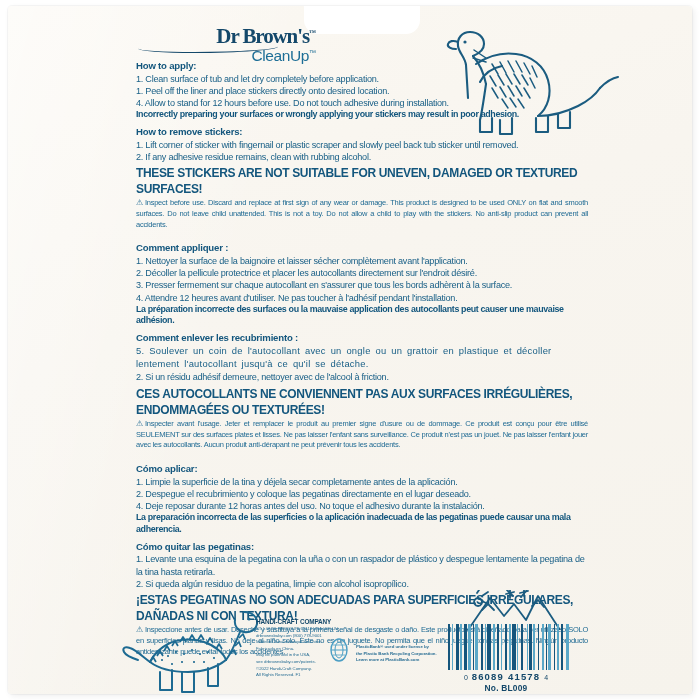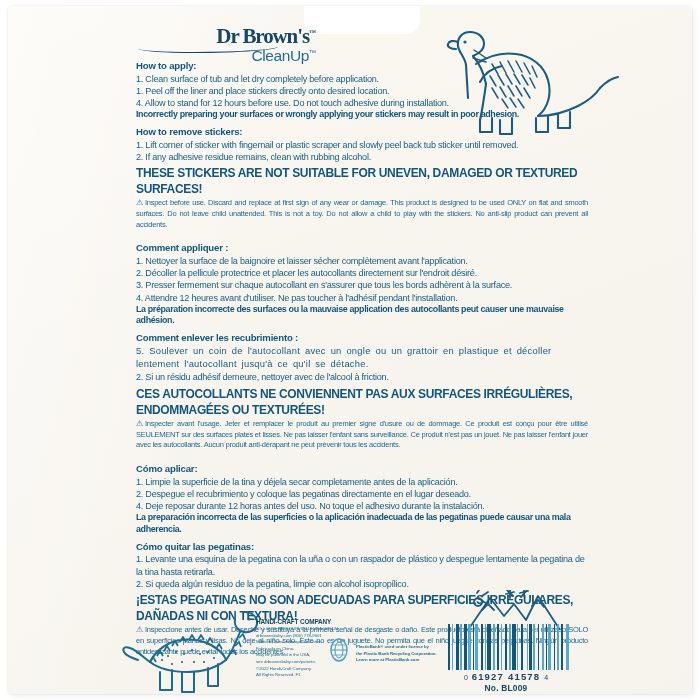--- a/index.html
+++ b/index.html
@@ -304,17 +304,17 @@
         <i style="width: 4.8px; background: transparent;"></i>
         <i style="width: 1.6px; background: rgb(21, 85, 124);"></i>
         <i style="width: 1.6px; background: transparent;"></i>
         <i style="width: 3.2px; background: rgb(90, 168, 200);"></i>
         <i style="width: 3.2px; background: transparent;"></i>
         <i style="width: 1.6px; background: rgb(21, 85, 124);"></i>
         <i style="width: 4.8px; background: transparent;"></i>
         <i style="width: 3.2px; background: rgb(90, 168, 200);"></i>
         <i style="width: 1.6px; background: transparent;"></i>
       </div>
-    <div class="bc-num"><span class="edge">0</span>&nbsp;<span>61927</span>&nbsp;<span>41578</span>&nbsp;<span class="edge">4</span></div>
+    <div class="bc-num"><span class="edge">0</span>&nbsp;<span>86089</span>&nbsp;<span>41578</span>&nbsp;<span class="edge">4</span></div>
     <div class="bc-no">No. BL009</div>
   </div>
 
 </div>
 
 </body></html>

